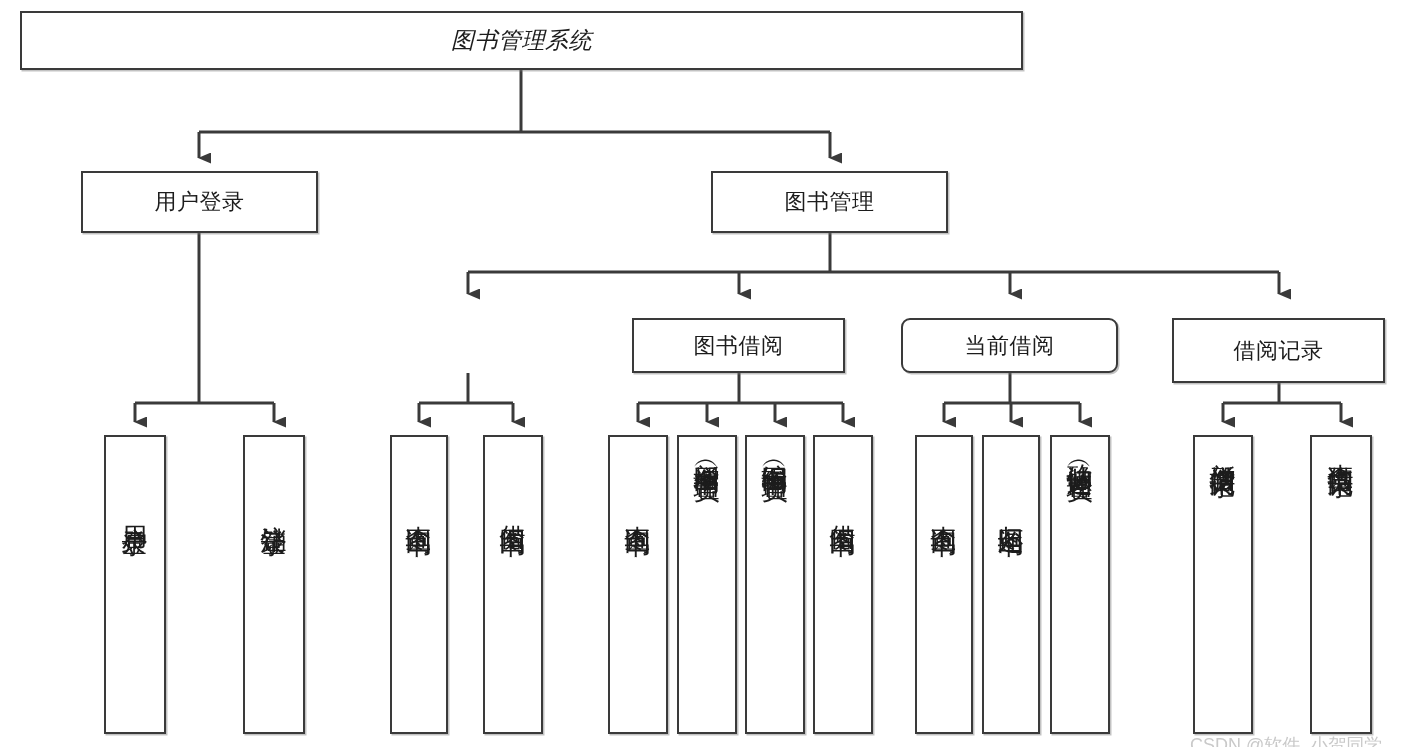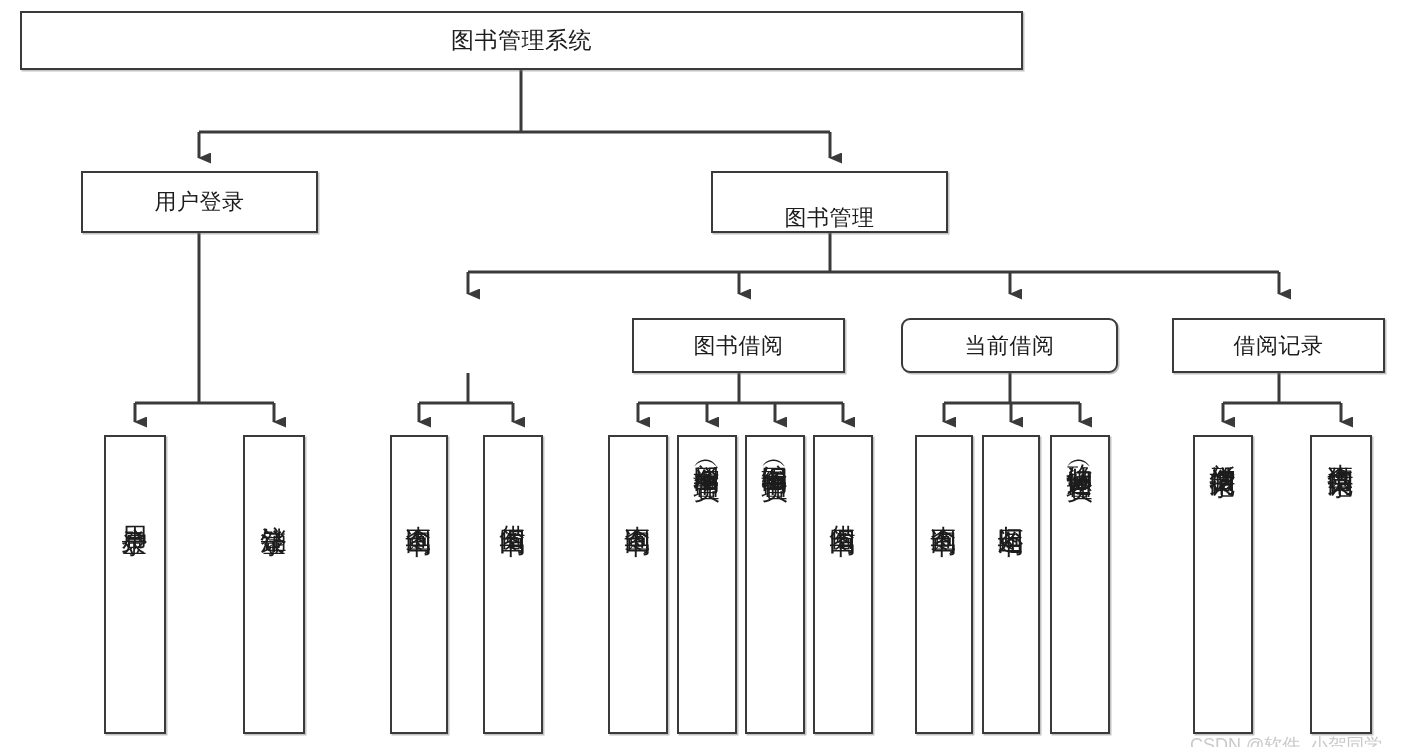--- a/index.html
+++ b/index.html
@@ -126,42 +126,42 @@
       <path d="M1011,403 L1011,422" marker-end="url(#arw)"></path>
       <path d="M1080,403 L1080,422" marker-end="url(#arw)"></path>
 
       <path d="M1279,373 L1279,403"></path>
       <path d="M1223,403 L1341,403"></path>
       <path d="M1223,403 L1223,422" marker-end="url(#arw)"></path>
       <path d="M1341,403 L1341,422" marker-end="url(#arw)"></path>
     </g>
   </svg>
 
-  <div class="node h root" style="left:20px; top:11px; width:1003px; height:59px;">
+  <div class="node h root" style="left:20px; top:11px; width:1003px; height:59px;font-style:italic;">
     <span class="lbl">图书管理系统</span>
   </div>
 
   <div class="node h" style="left:81px; top:171px; width:237px; height:62px;">
     <span class="lbl">用户登录</span>
   </div>
 
-  <div class="node h" style="left:711px; top:171px; width:237px; height:62px;align-items:flex-end;">
+  <div class="node h" style="left:711px; top:171px; width:237px; height:62px;">
     <span class="lbl">图书管理</span>
   </div>
 
 
   <div class="node h" style="left:632px; top:318px; width:213px; height:55px;justify-content:center;">
     <span class="lbl">图书借阅</span>
   </div>
 
   <div class="node h" style="left:901px; top:318px; width:217px; height:55px;border-radius:9px;">
     <span class="lbl">当前借阅</span>
   </div>
 
-  <div class="node h" style="left:1172px; top:318px; width:213px; height:55px;">
+  <div class="node h" style="left:1172px; top:318px; width:213px; height:65px;">
     <span class="lbl">借阅记录</span>
   </div>
 
   <div class="node v pad" style="left:104px; top:435px; width:62px; height:299px;">
     <span class="lbl">用户登录</span>
   </div>
 
   <div class="node v pad" style="left:243px; top:435px; width:62px; height:299px;">
     <span class="lbl">注销登录</span>
   </div>

